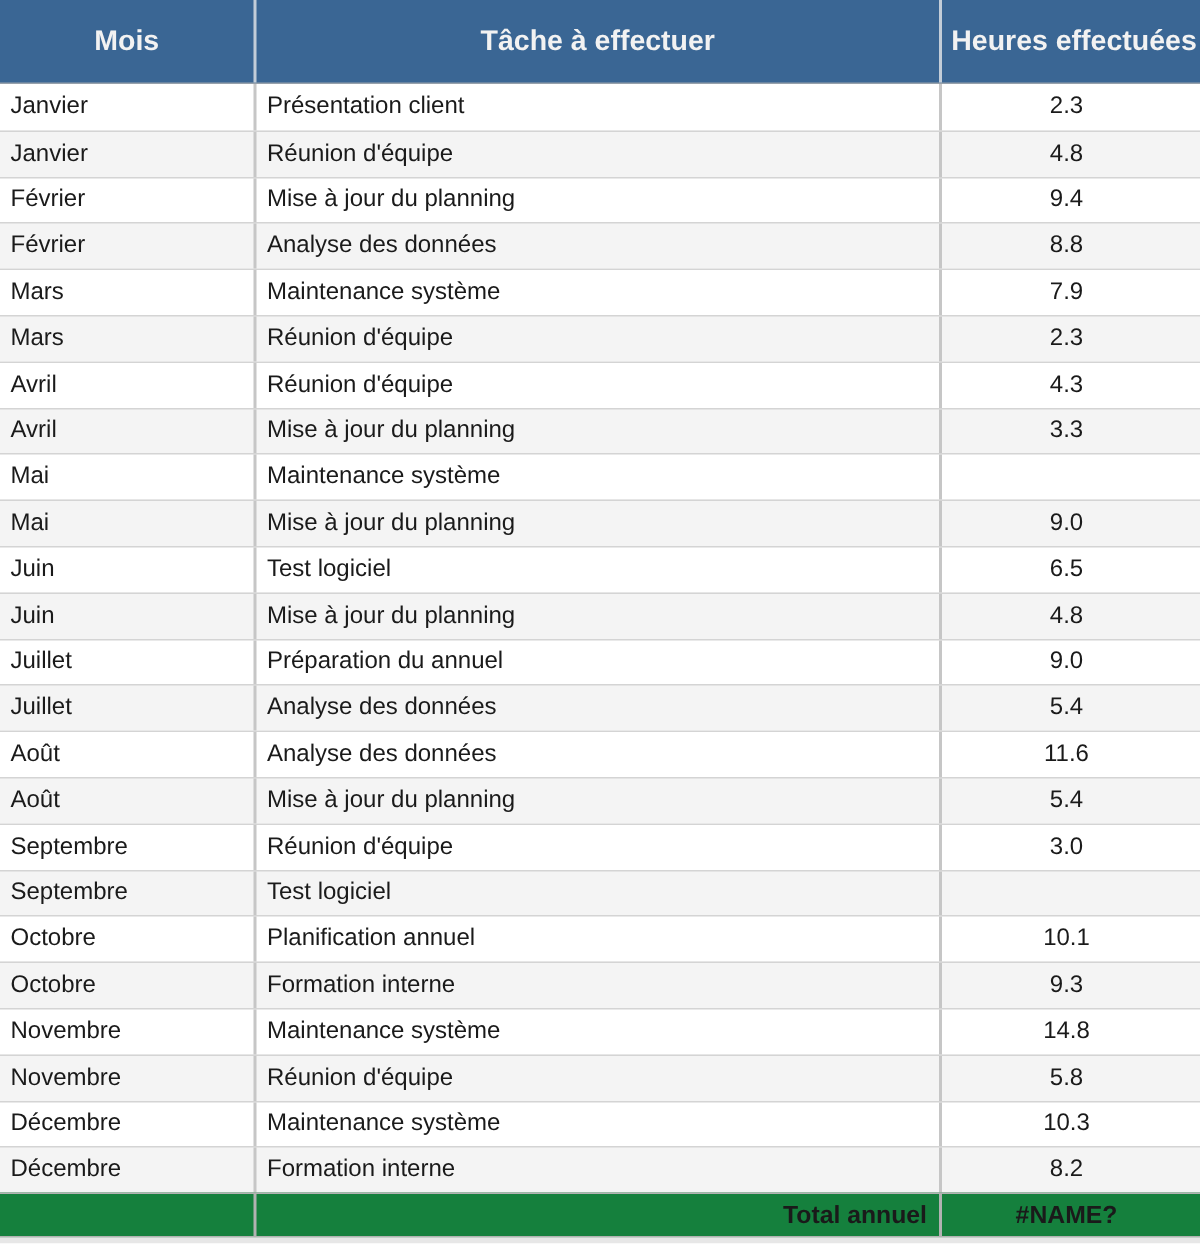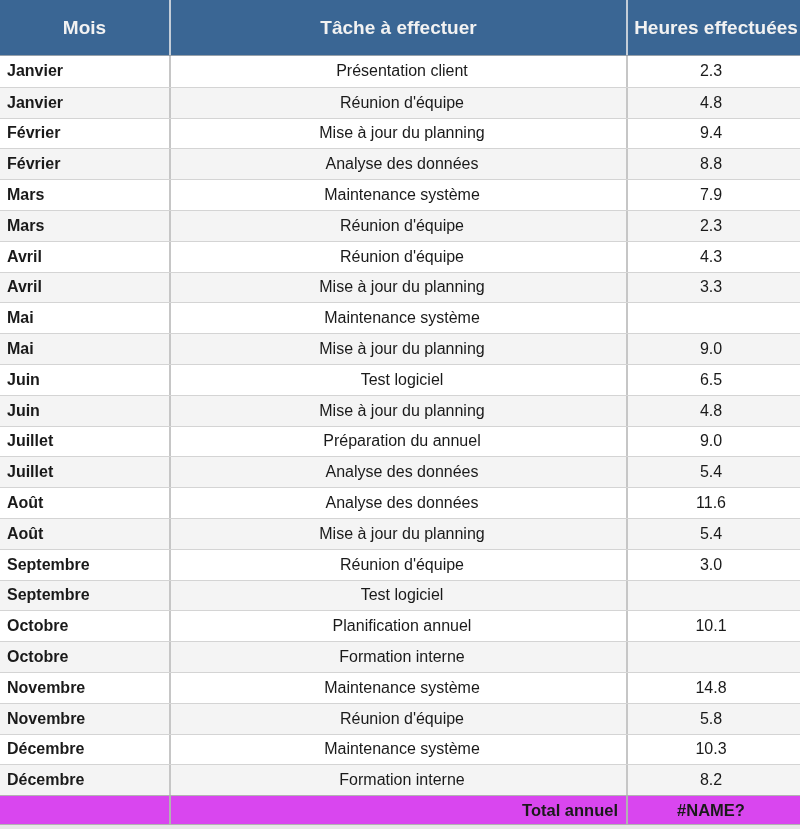--- a/index.html
+++ b/index.html
@@ -6,32 +6,32 @@
   html, body { width: 800px; height: 829px; overflow: hidden; background: #ffffff; }
   body { font-family: "Liberation Sans", sans-serif; color: var(--text, #1a1a1a); }
 
   .sheet { width: 800px; height: 829px; display: flex; flex-direction: column; overflow: hidden; }
 
   .row { display: flex; flex: 0 0 auto; height: 30.8px; background: var(--row-bg, #ffffff); border-top: 1px solid #d4d4d4; }
   .row.alt { background: var(--row-alt-bg, #f4f4f4); }
   #rows .row:first-child { border-top: none; }
 
   .cell { overflow: hidden; white-space: nowrap; display: flex; align-items: center; font-size: 16px; }
-  .c1 { width: 171px; padding-left: 7px; border-right: 2px solid var(--border, #c6c6c6); font-weight: bold; }
-  .c2 { width: 457px; padding-left: 7px; border-right: 2px solid var(--border, #c6c6c6); justify-content: center; }
+  .c1 { width: 171px; padding-left: 7px; border-right: 2px solid var(--border, #c6c6c6); }
+  .c2 { width: 457px; padding-left: 7px; border-right: 2px solid var(--border, #c6c6c6); }
   .c3 { width: 172px; padding-right: 6px; justify-content: center; }
 
   
   .header { height: 56px; background: var(--header-bg, #3a6694); border-top: none; border-bottom: 1px solid #97a1ab; }
   .header .cell { color: var(--header-text, #f2f2f2); font-weight: bold; font-size: 19px; justify-content: center; padding: 0; }
   .header .c1, .header .c2 { border-right: 2px solid #c3cdd8; }
   .header .c3 span { transform: translateX(2px); }
 
   
-  .total { height: 30px; background: #d946ef; border-top: 1px solid #b2b2b2; border-bottom: 1px solid #b2b2b2; font-weight: bold; }
+  .total { height: 30px; background: #15803d; border-top: 1px solid #b2b2b2; border-bottom: 1px solid #b2b2b2; font-weight: bold; }
   .total .c1, .total .c2 { border-right: 2px solid #b2b2b2; }
   .total .c2 { justify-content: flex-end; padding-right: 8px; padding-left: 0; }
   .total .cell { font-size: 16.5px; }
 
   .strip { flex: 1 1 auto; background: #e7e7e7; }
 </style>
 </head>
 <body>
 
 <div class="sheet">
@@ -252,20 +252,23 @@
       <span>10.1</span>
     </div>
   </div>
       <div class="row alt">
     <div class="cell c1">
       <span>Octobre</span>
     </div>
     <div class="cell c2">
       <span>Formation interne</span>
     </div>
+    <div class="cell c3">
+      <span>9.3</span>
+    </div>
   </div>
       <div class="row">
     <div class="cell c1">
       <span>Novembre</span>
     </div>
     <div class="cell c2">
       <span>Maintenance système</span>
     </div>
     <div class="cell c3">
       <span>14.8</span>

